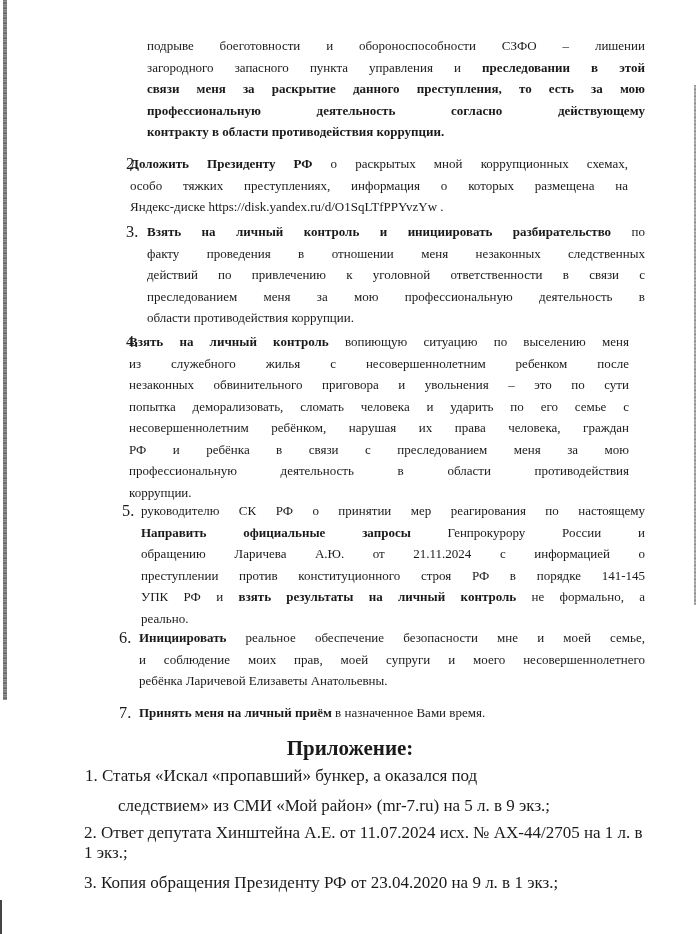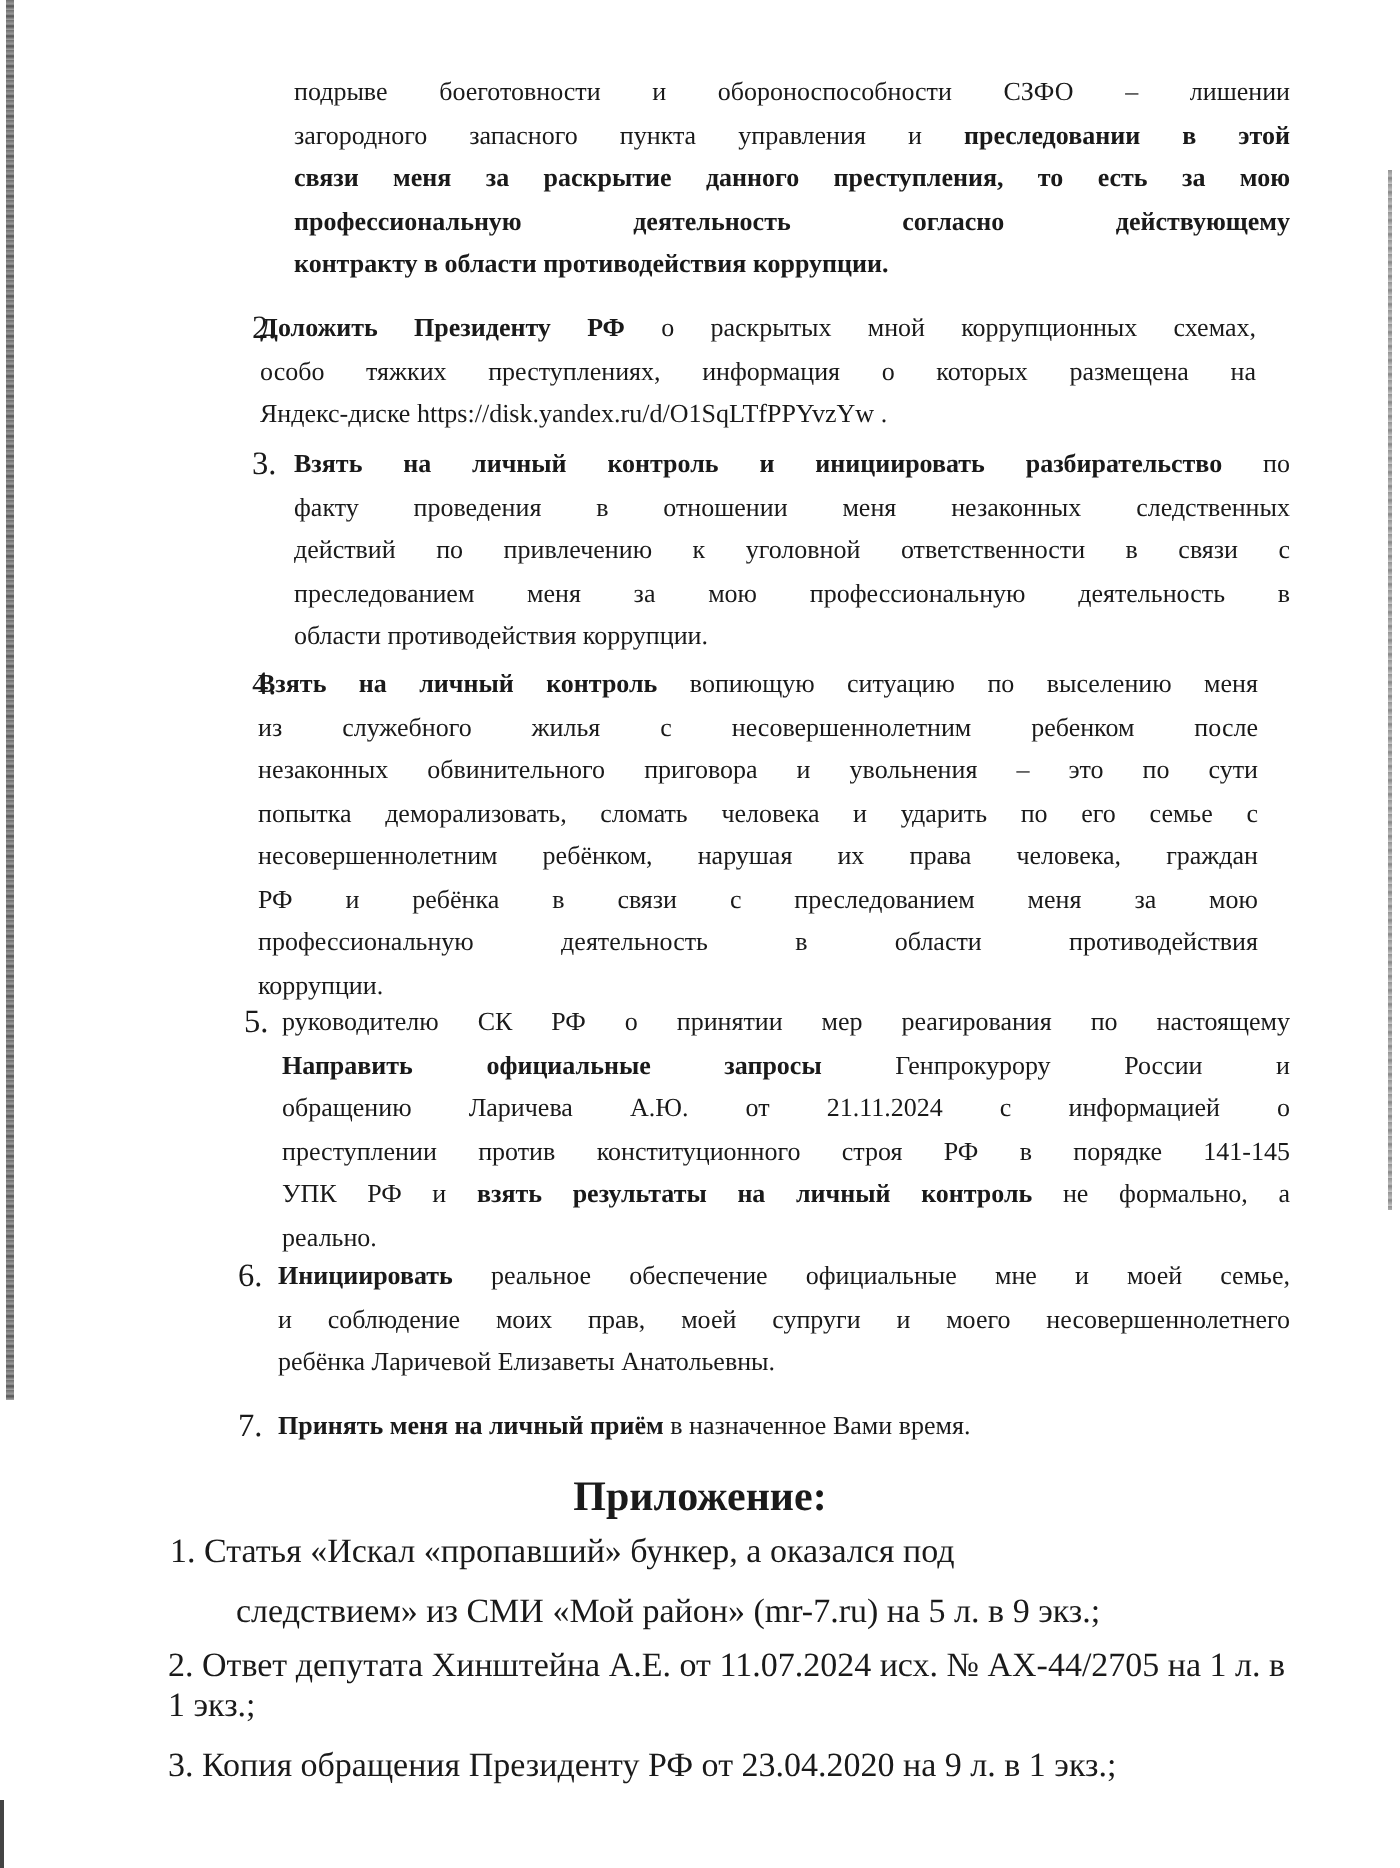--- a/index.html
+++ b/index.html
@@ -79,21 +79,21 @@
       <span class="line"><span>руководителю СК РФ о принятии мер реагирования по настоящему</span></span>
       <span class="line"><b>Направить официальные запросы</b><span> Генпрокурору России и</span></span>
       <span class="line"><span>обращению Ларичева А.Ю. от 21.11.2024 с информацией о</span></span>
       <span class="line"><span>преступлении против конституционного строя РФ в порядке 141-145</span></span>
       <span class="line"><span>УПК РФ и </span><b>взять результаты на личный контроль</b><span> не формально, а</span></span>
       <span class="line last"><span>реально.</span></span>
     </div>
 
   <div class="num" style="left:119px; top:627px;">6.</div>
   <div class="p" id="item4" style="left:139px; top:627px; width:506px;">
-      <span class="line"><b>Инициировать</b><span> реальное обеспечение официальные мне и моей семье,</span></span>
+      <span class="line"><b>Инициировать</b><span> реальное обеспечение безопасности мне и моей семье,</span></span>
       <span class="line"><span>и соблюдение моих прав, моей супруги и моего несовершеннолетнего</span></span>
       <span class="line last"><span>ребёнка Ларичевой Елизаветы Анатольевны.</span></span>
     </div>
 
   <div class="num" style="left:119px; top:702px;">7.</div>
   <div class="p" id="item5" style="left:139px; top:702px; width:506px;">
       <span class="line last"><b>Принять меня на личный приём</b><span> в назначенное Вами время.</span></span>
     </div>
 
   <div class="heading">Приложение:</div>

